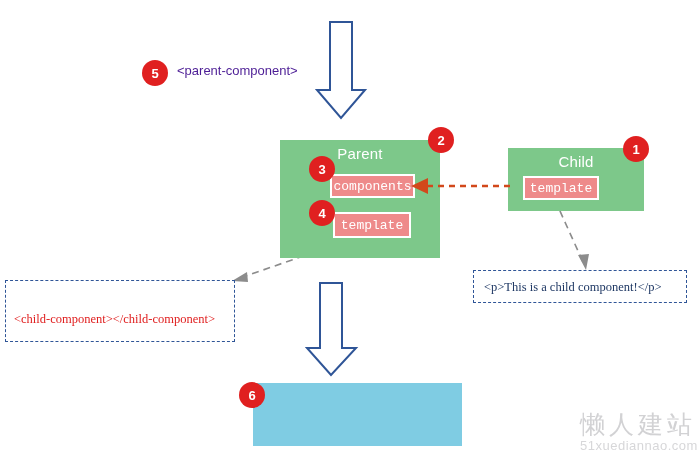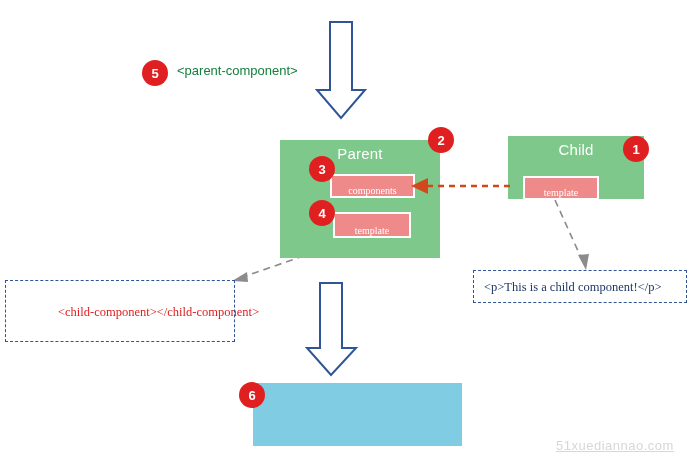--- a/index.html
+++ b/index.html
@@ -47,32 +47,32 @@
     text-align: center;
     padding-top: 5px;
     font-family: "Liberation Sans", sans-serif;
     letter-spacing: .2px;
   }
   
   .pink-box {
     background: #ee8a8a;
     border: 2px solid #ffffff;
     color: #ffffff;
-    font-size: 10px;
+    font-size: 13px;
     display: flex;
-    align-items: flex-end;
+    align-items: center;
     justify-content: center;
     box-sizing: border-box;
     z-index: 20;
-    font-family: Liberation Serif, serif;
+    font-family: Liberation Mono, monospace;
   }
 
   
   .red-label {
-    color: #15803d;
+    color: #4c1d95;
     font-size: 13px;
     white-space: nowrap;
     font-family: "Liberation Sans", sans-serif;
   }
 
   
   .code-box {
     border: 1px dashed #2f5597;
     box-sizing: border-box;
     background: transparent;
@@ -149,21 +149,21 @@
     <div class="green-title">Parent</div>
   </div>
 
   <div class="abs pink-box" style="left:330px; top:174px; width:85px; height:24px;">
     <span>components</span>
   </div>
   <div class="abs pink-box" style="left:333px; top:212px; width:78px; height:26px;">
     <span>template</span>
   </div>
 
-  <div class="abs green-box" style="left:508px; top:136px; width:136px; height:63px;">
+  <div class="abs green-box" style="left:508px; top:148px; width:136px; height:63px;">
     <div class="green-title">Child</div>
   </div>
   <div class="abs pink-box" style="left:523px; top:176px; width:76px; height:24px;">
     <span>template</span>
   </div>
 
   <svg class="overlay overlay-top" viewBox="0 0 698 461">
     <line x1="510" y1="186" x2="428" y2="186" stroke="#d2481b" stroke-width="2.6" stroke-dasharray="6,5"></line>
     <polygon points="411,186 428,178 428,194" fill="#d2481b"></polygon>
   </svg>
@@ -184,26 +184,27 @@
     <span>5</span>
   </div>
   <div class="abs badge" style="left:240px; top:383px;">
     <span>6</span>
   </div>
 
   <div class="abs red-label" style="left:177px; top:63px;">&lt;parent-component&gt;</div>
 
   <div class="abs code-box" style="left:5px; top:280px; width:230px; height:62px;">
   </div>
-  <div class="abs code-line code-red" style="left:14px; top:304px;margin-left:44px;">&lt;child-component&gt;&lt;/child-component&gt;</div>
+  <div class="abs code-line code-red" style="left:14px; top:311px;">&lt;child-component&gt;&lt;/child-component&gt;</div>
 
   <div class="abs code-box" style="left:473px; top:270px; width:214px; height:33px;">
   </div>
   <div class="abs code-line code-blue" style="left:484px; top:279px;">&lt;p&gt;This is a child component!&lt;/p&gt;</div>
 
   <div class="abs cyan-box" style="left:253px; top:383px; width:209px; height:63px;">
   </div>
   <div class="abs cyan-line" style="left:276px; top:392px;">This is a Parent component!</div>
   <div class="abs cyan-line" style="left:276px; top:425px;">This is a child component!</div>
 
-  <div class="abs wm-en" style="left:556px; top:438px;text-decoration:underline;">51xuediannao.com</div>
+  <div class="abs wm-cn" style="left:580px; top:408px;">懒人建站</div>
+  <div class="abs wm-en" style="left:580px; top:438px;">51xuediannao.com</div>
 
 </div>
 
 </body></html>

